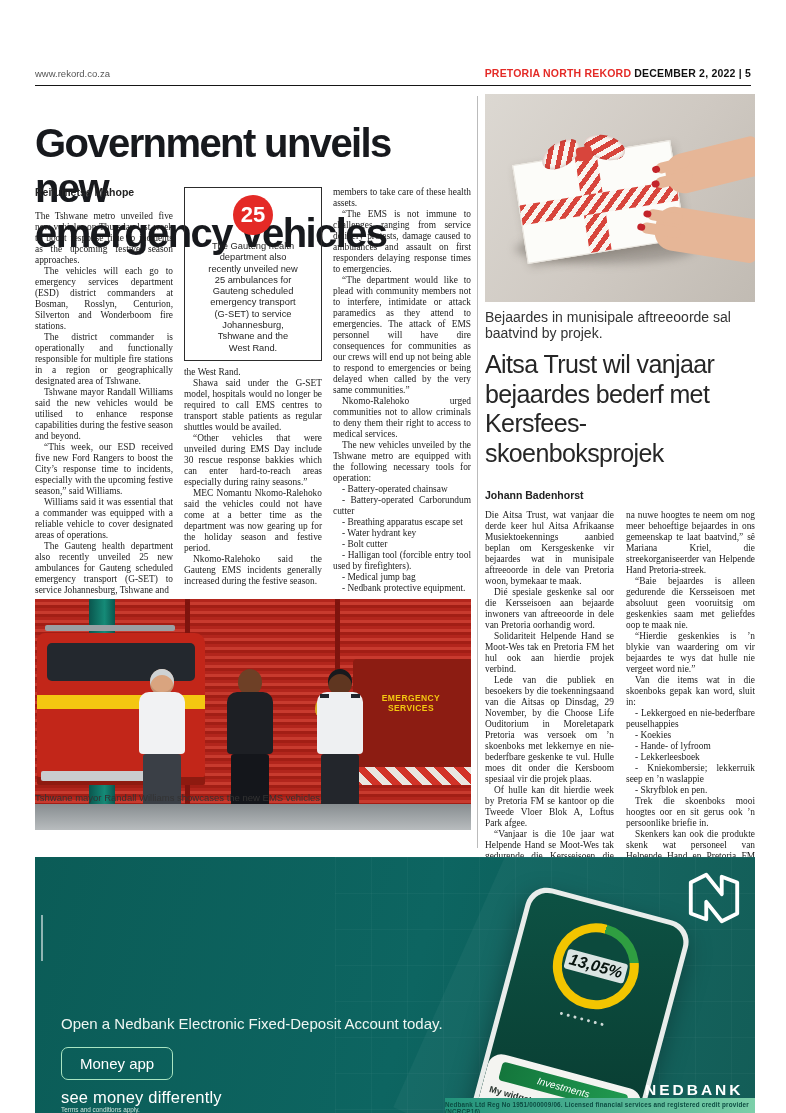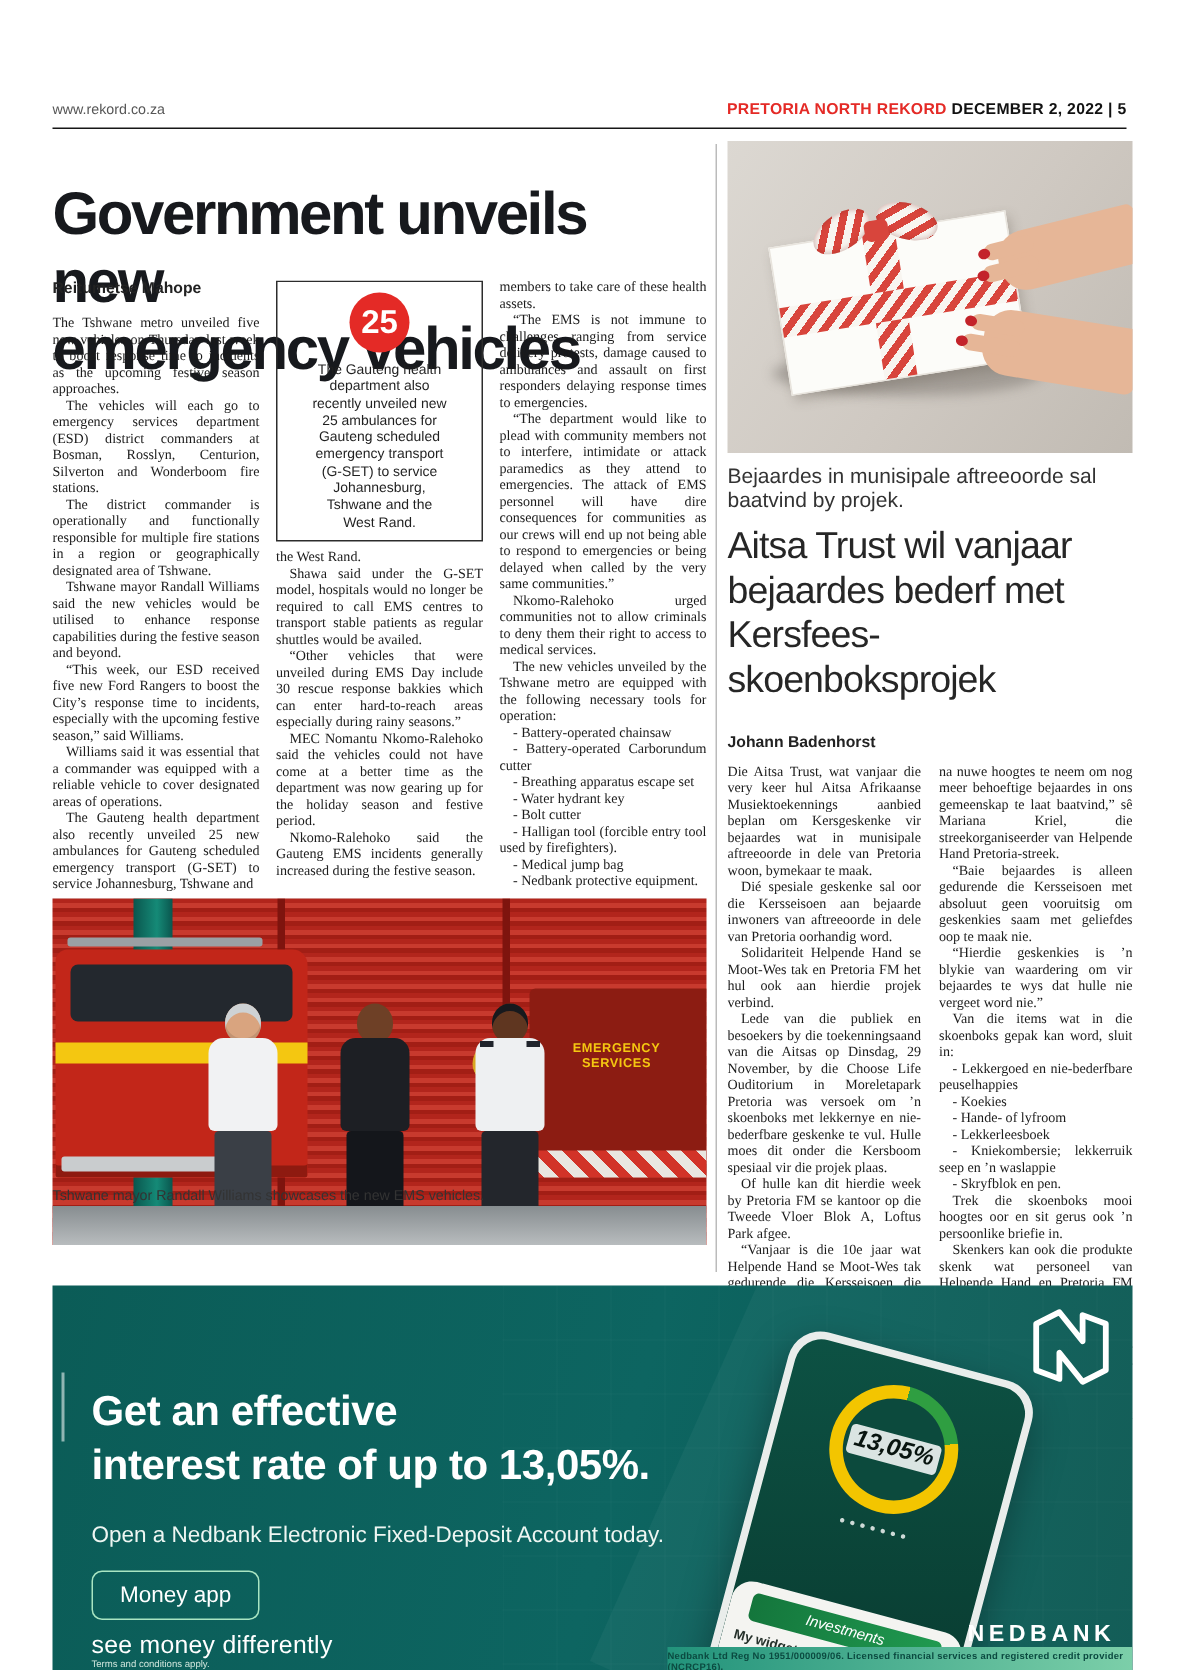--- a/index.html
+++ b/index.html
@@ -287,21 +287,21 @@
 
     <h2 class="side-head">
       <span style="display:block">Aitsa Trust wil vanjaar</span>
       <span style="display:block">bejaardes bederf met</span>
       <span style="display:block">Kersfees-skoenboksprojek</span>
     </h2>
     <div class="side-byline">Johann Badenhorst</div>
 
     <div class="cols2">
       <div class="col2w">
-          <p>Die Aitsa Trust, wat vanjaar die very keer hul Aitsa Afrikaanse Musiektoekennings aanbied beplan om Kersgeskenke vir bejaardes wat in munisipale aftreeoorde in dele van Pretoria woon, bymekaar te maak.</p>
+          <p>Die Aitsa Trust, wat vanjaar die derde keer hul Aitsa Afrikaanse Musiektoekennings aanbied beplan om Kersgeskenke vir bejaardes wat in munisipale aftreeoorde in dele van Pretoria woon, bymekaar te maak.</p>
           <p>Dié spesiale geskenke sal oor die Kersseisoen aan bejaarde inwoners van aftreeoorde in dele van Pretoria oorhandig word.</p>
           <p>Solidariteit Helpende Hand se Moot-Wes tak en Pretoria FM het hul ook aan hierdie projek verbind.</p>
           <p>Lede van die publiek en besoekers by die toekenningsaand van die Aitsas op Dinsdag, 29 November, by die Choose Life Ouditorium in Moreletapark Pretoria was versoek om ’n skoenboks met lekkernye en nie-bederfbare geskenke te vul. Hulle moes dit onder die Kersboom spesiaal vir die projek plaas.</p>
           <p>Of hulle kan dit hierdie week by Pretoria FM se kantoor op die Tweede Vloer Blok A, Loftus Park afgee.</p>
           <p>“Vanjaar is die 10e jaar wat Helpende Hand se Moot-Wes tak gedurende die Kersseisoen die skoenboksprojek aanpak.</p>
           <p>“Die tak wil soveel as moontlik bejaardes bederf met ’n skoenboks gepak uit liefde en vol bederfies.</p>
           <p>“Ons hoop om deur hande te vat met die Aitsa Toekennings en Pretoria FM, die projek</p>
         </div>
       <div class="col2w">
           <p>na nuwe hoogtes te neem om nog meer behoeftige bejaardes in ons gemeenskap te laat baatvind,” sê Mariana Kriel, die streekorganiseerder van Helpende Hand Pretoria-streek.</p>
@@ -320,24 +320,20 @@
           <p>“Ons pak jaarliks verskeie liefdadigheidsprojekte aan en dit is veral met Kerstyd vir ons lekker om mense in nood te bederf,” sê Spies.</p>
         </div>
     </div>
   </section>
 
   <div class="ad">
     <div class="ad-grid"></div>
     <div class="ad-diag"></div>
     <div class="ad-sidebar"></div>
 
-    <div class="ad-head">
-      <span style="display:block">Get an effective</span>
-      <span style="display:block">interest rate of up to 13,05%.</span>
-    </div>
     <div class="ad-sub">Open a Nedbank Electronic Fixed-Deposit Account today.</div>
     <div class="ad-btn">Money app</div>
     <div class="ad-tag">see money differently</div>
     <div class="ad-terms">Terms and conditions apply.</div>
 
     <div class="phone">
       <div class="screen">
         <div class="ring">
           <div class="ring-hole">
             <span class="rate">13,05%</span>

